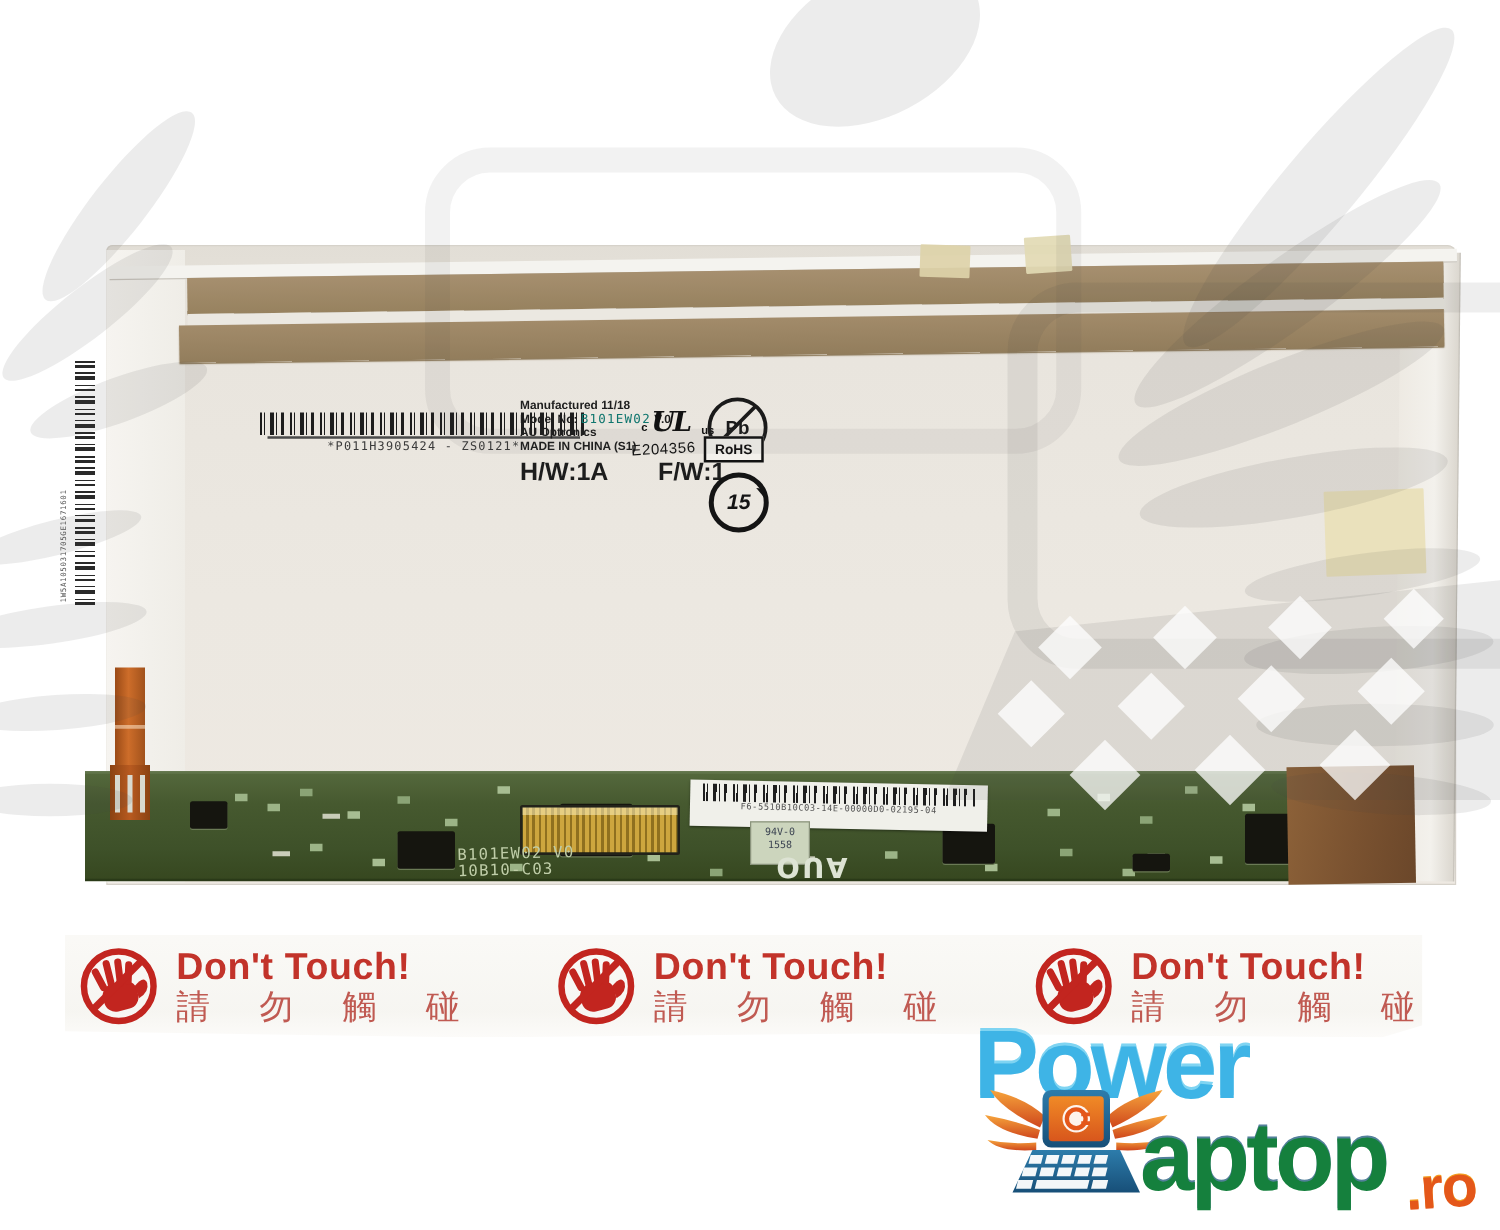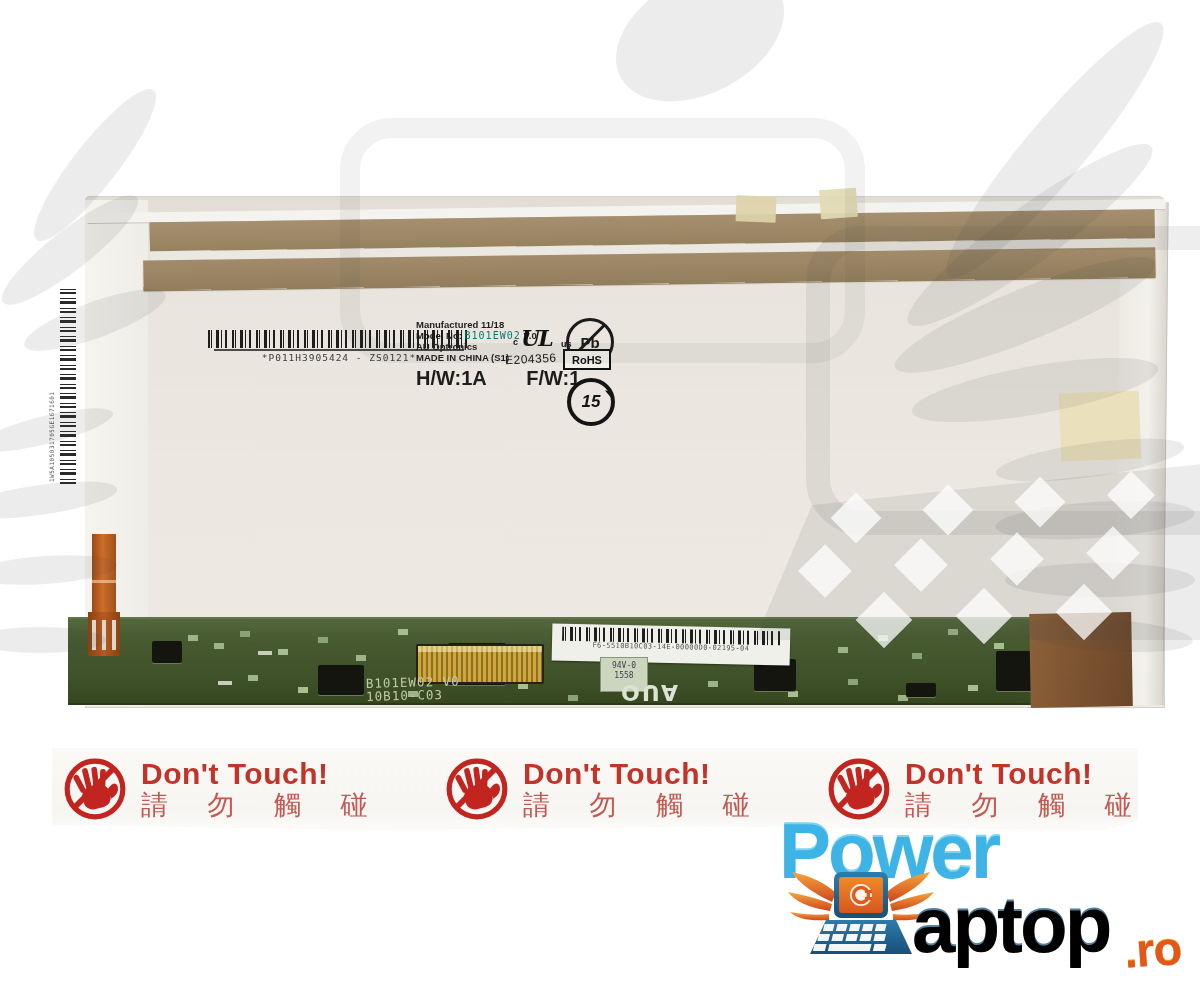--- a/index.html
+++ b/index.html
@@ -140,21 +140,21 @@
   .warn{position:absolute;top:5px;display:flex;align-items:center;gap:13px;height:72px;}
   .w1{left:10px;} .w2{left:392px;} .w3{left:774px;}
   .warn-title{font-size:30px;font-weight:bold;color:#c2332a;letter-spacing:.5px;
     line-height:32px;white-space:nowrap;}
   .warn-sub{font-size:27px;color:#c05a52;letter-spacing:16px;line-height:30px;white-space:nowrap;}
 
   
   .brand{position:absolute;z-index:30;}
   .brand-power{left:779px;top:806px;font-size:78px;font-weight:bold;color:#3eb4e6;
     letter-spacing:-3px;text-shadow:0 3px 2px rgba(255,255,255,.35),0 -2px 0 #7fd4f2;}
-  .brand-aptop{left:912px;top:880px;font-size:78px;font-weight:bold;color:#000000;
+  .brand-aptop{left:912px;top:880px;font-size:78px;font-weight:bold;color:#15803d;
     letter-spacing:-3px;text-shadow:0 -2px 0 #54809b;}
   .brand-ro{left:1124px;top:922px;font-size:47px;font-weight:bold;color:#e4571a;
     letter-spacing:-1px;transform:rotate(-4deg);text-shadow:0 -1px 0 #f39c1f;}
 </style>
 </head>
 <body>
 
 <div class="stage">
 
   <div class="panel-body"></div>

